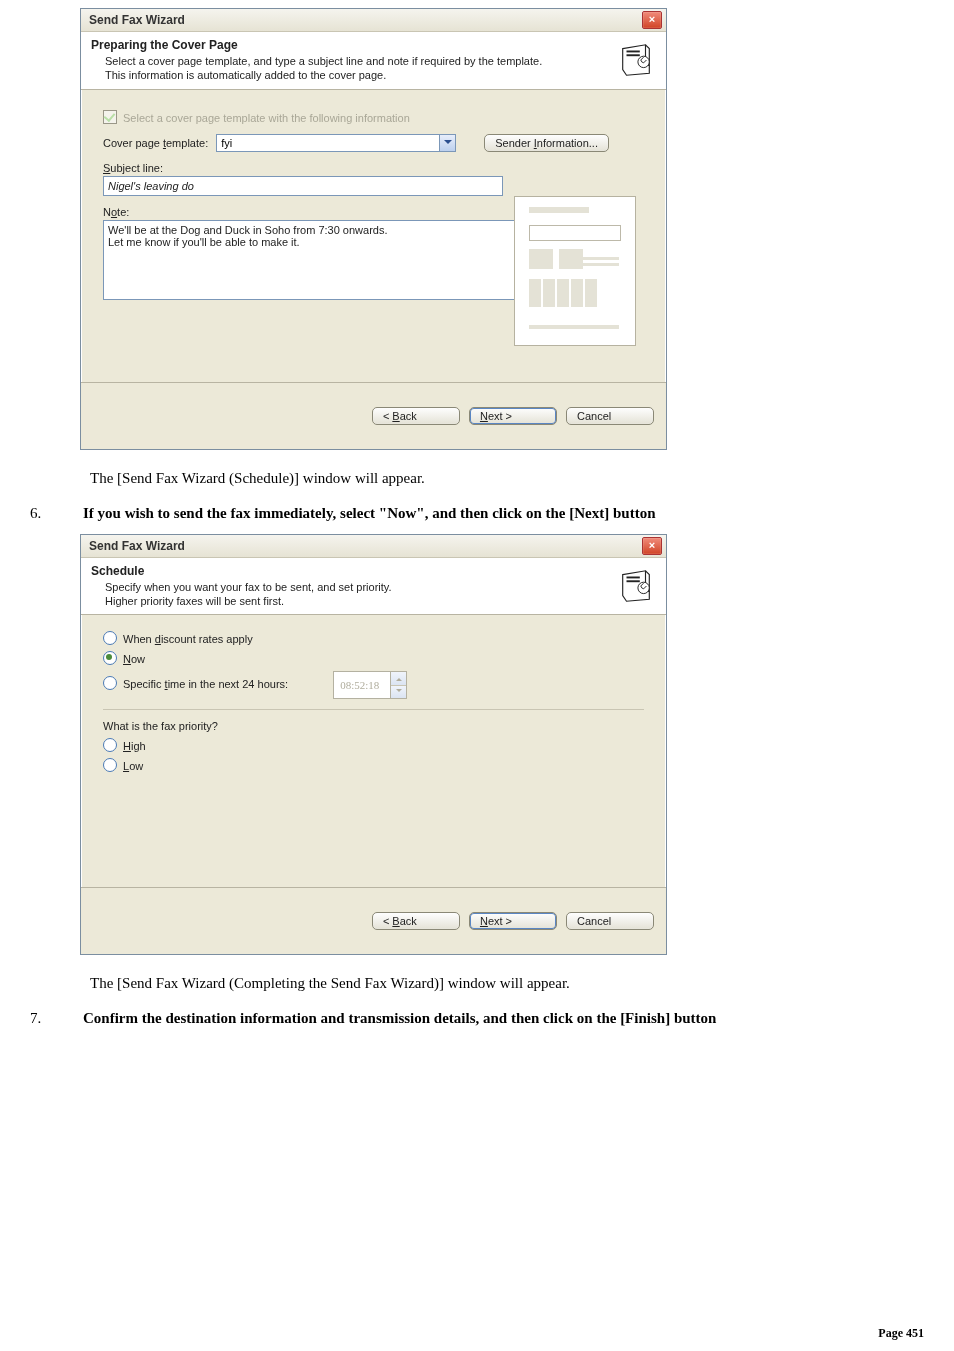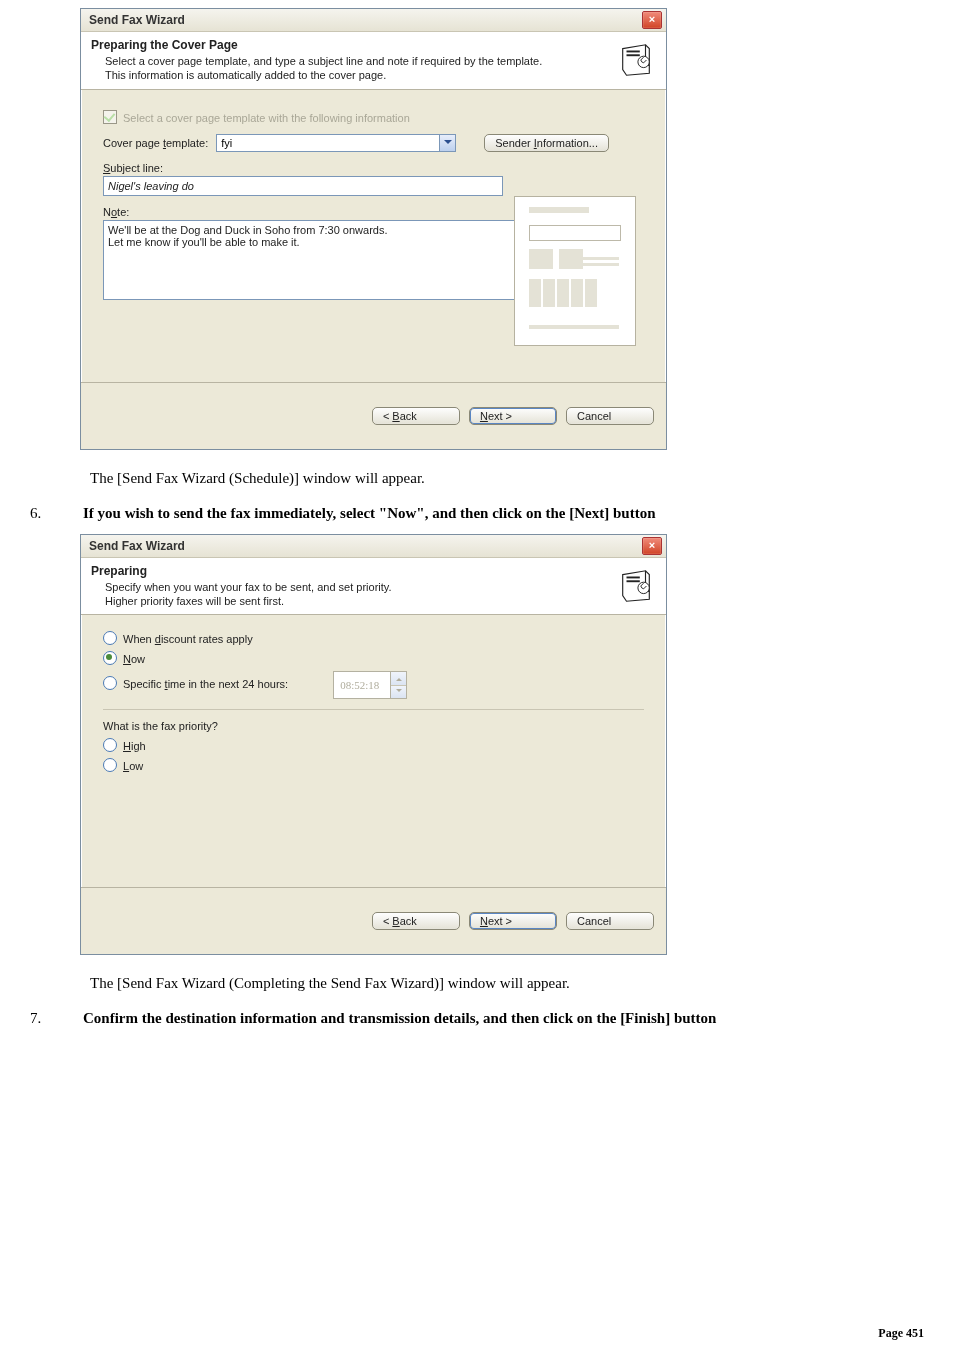--- a/index.html
+++ b/index.html
@@ -291,21 +291,21 @@
     <div class="txt">If you wish to send the fax immediately, select "Now", and then click on the [Next] button</div>
   </div>
 
   <div class="wiz" style="margin-top:4px;">
     <div class="titlebar">
       <span class="t">Send Fax Wizard</span>
       <span class="close">×</span>
     </div>
     <div class="header">
       <div class="txt">
-        <div class="title">Preparing</div>
+        <div class="title">Schedule</div>
         <div class="sub" style="white-space:pre-line;">Specify when you want your fax to be sent, and set priority.
 Higher priority faxes will be sent first.</div>
       </div>
       <div class="icon">
         <svg viewBox="0 0 40 40">
             <path d="M6 8 L30 4 L30 24 L34 26 L34 34 L10 36 L6 30 Z" fill="#fff" stroke="#222" stroke-width="1.2"></path>
             <path d="M30 4 L34 8 L34 26" fill="none" stroke="#222" stroke-width="1.2"></path>
             <rect x="10" y="10" width="14" height="2" fill="#222"></rect>
             <rect x="10" y="14" width="14" height="2" fill="#222"></rect>
             <path d="M22 22 a6 6 0 1 1 12 0 a6 6 0 1 1 -12 0" fill="#fff" stroke="#222"></path>

